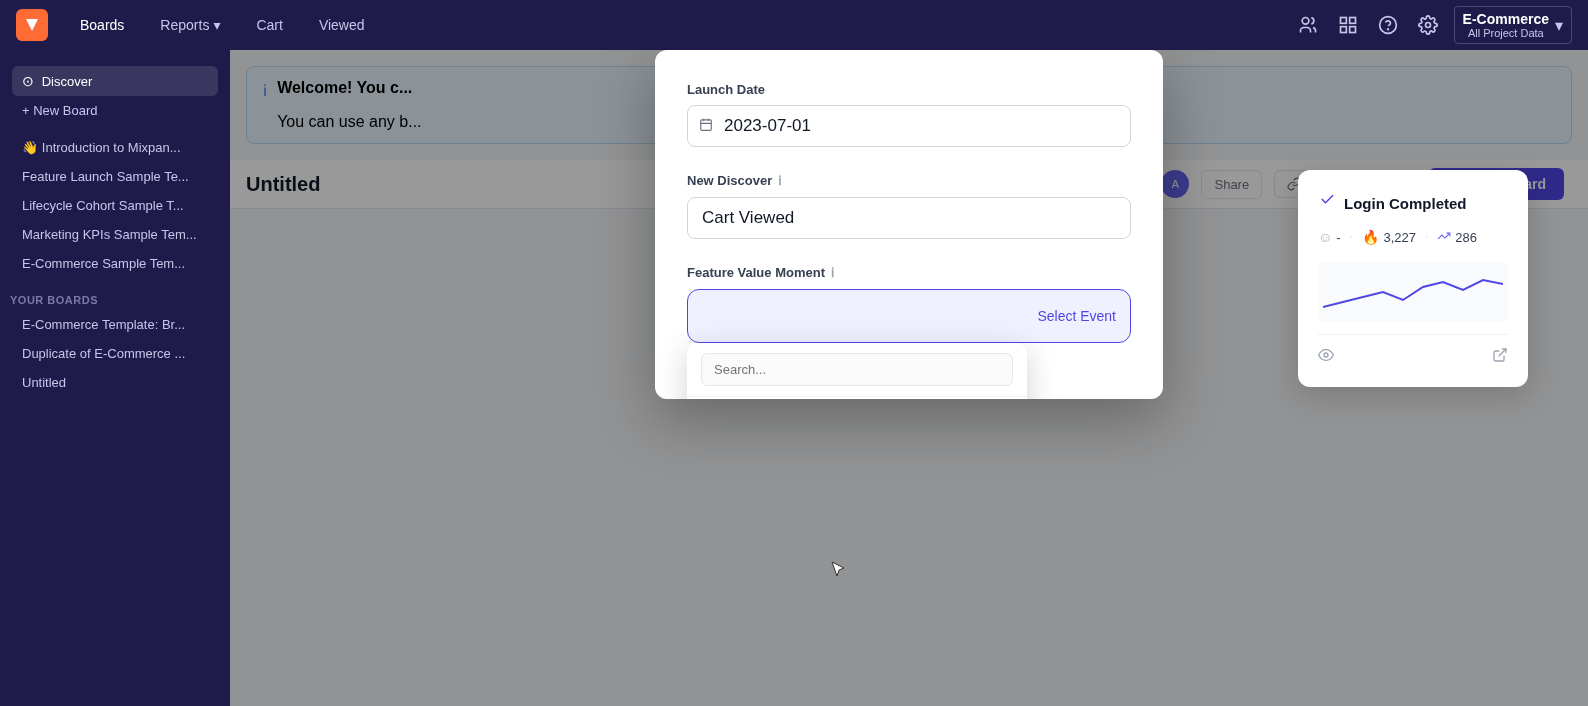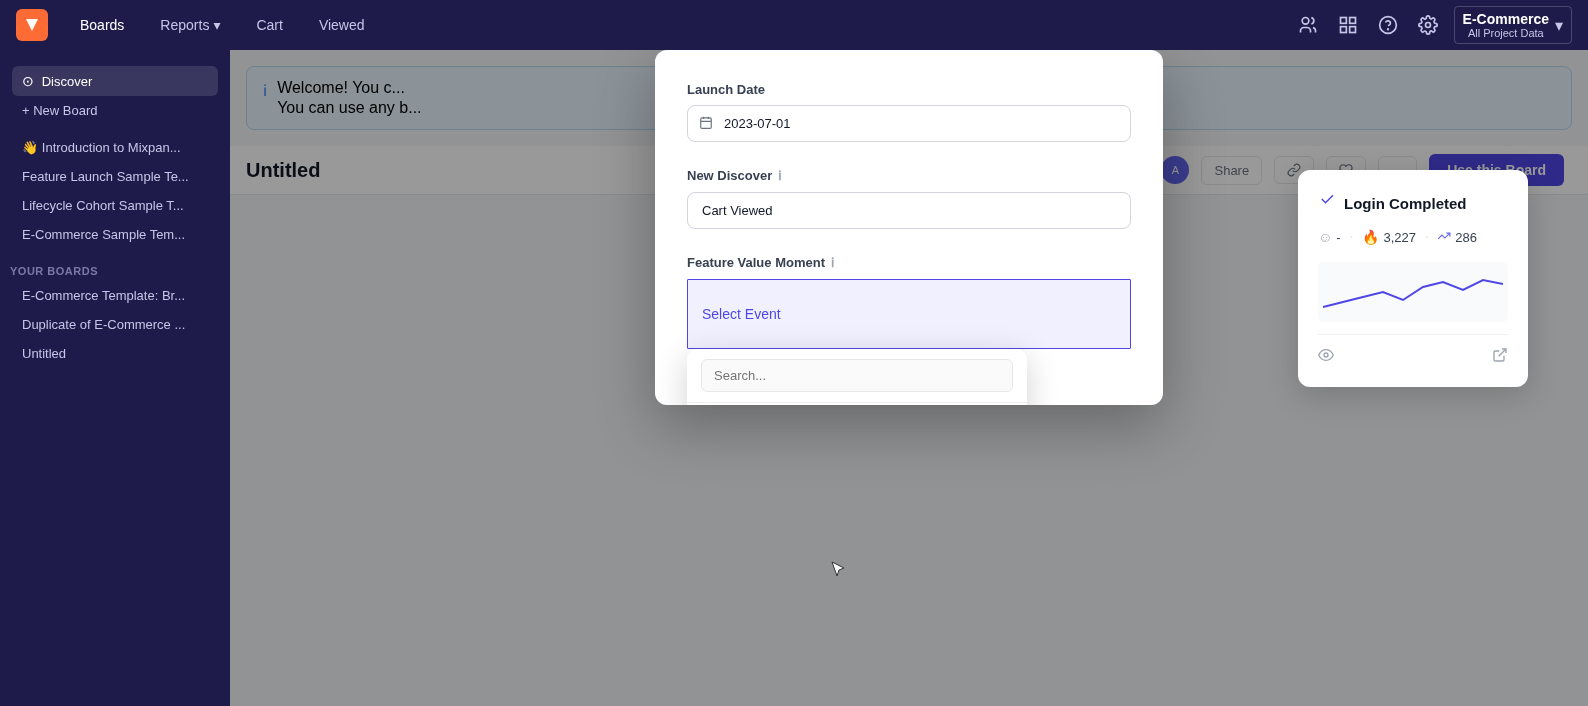--- a/index.html
+++ b/index.html
@@ -43,44 +43,44 @@
     .sidebar-item { display: flex; align-items: center; gap: 8px; padding: 7px 10px; border-radius: 6px; cursor: pointer; color: #c7c5e8; font-size: 13px; }
     .sidebar-item.active { background: rgba(255,255,255,0.12); color: white; }
     .sidebar-section-label { font-size: 11px; color: #7b78a8; padding: 8px 10px 4px; font-weight: 600; text-transform: uppercase; letter-spacing: 0.5px; }
     .sidebar-item-icon { font-size: 14px; }
 
     
     .content { flex: 1; background: #f4f5f7; overflow: hidden; position: relative; }
 
     
     .welcome-banner { background: #e8f4fd; border: 1px solid #b8d9f0; border-radius: 8px; margin: 16px; padding: 12px 16px; display: flex; align-items: flex-start; gap: 10px; }
-    .welcome-banner-title { font-weight: 400; margin-bottom: 2px; }
+    .welcome-banner-title { font-weight: 700; margin-bottom: 16px; }
 
     
     .board-header { display: flex; align-items: center; padding: 8px 16px; background: white; border-bottom: 1px solid #e5e7eb; }
     .board-title { font-size: 20px; font-weight: 700; color: #111827; flex: 1; }
     .board-actions { display: flex; align-items: center; gap: 12px; }
     .board-action-btn { display: flex; align-items: center; gap: 6px; padding: 6px 12px; border-radius: 6px; cursor: pointer; font-size: 13px; color: #6b7280; background: none; border: 1px solid #e5e7eb; }
     .use-board-btn { background: #4f46e5; color: white; border: none; padding: 8px 18px; border-radius: 6px; font-size: 14px; font-weight: 600; cursor: pointer; margin-right: 8px; }
 
     
     .overlay { position: absolute; top: 0; left: 0; right: 0; bottom: 0; background: rgba(0,0,0,0.4); z-index: 100; }
 
     
     .modal { position: absolute; top: 0; left: 50%; transform: translateX(-50%); background: white; border-radius: 12px; width: 508px; z-index: 200; padding: 32px; max-height: 706px; overflow-y: auto; box-shadow: 0 20px 60px rgba(0,0,0,0.3); }
     .modal-section { margin-bottom: 24px; }
     .modal-label { font-size: 13px; font-weight: 600; color: #374151; margin-bottom: 8px; display: flex; align-items: center; gap: 6px; }
     .modal-info-icon { color: #9ca3af; font-size: 13px; cursor: pointer; }
-    .modal-input { width: 100%; padding: 10px 14px; border: 1px solid #d1d5db; border-radius: 8px; font-size: 13px; color: #111827; outline: none; }
+    .modal-input { width: 100%; padding: 10px 14px; border: 1px solid #d1d5db; border-radius: 8px; font-size: 17px; color: #111827; outline: none; }
     .date-input-wrapper { position: relative; }
     .date-input-wrapper .cal-icon { position: absolute; left: 12px; top: 50%; transform: translateY(-50%); color: #6b7280; font-size: 14px; }
     .date-input-padded { padding-left: 36px; }
 
     
-    .select-event-btn { width: 100%; padding: 26px 14px; border: 1.5px solid #4f46e5; border-radius: 1px; font-size: 14px; color: #4f46e5; background: #f0f0ff; cursor: pointer; text-align: left; font-weight: 500; }
+    .select-event-btn { width: 100%; padding: 18px 14px; border: 1.5px solid #4f46e5; border-radius: 12px; font-size: 14px; color: #4f46e5; background: #f0f0ff; cursor: pointer; text-align: right; font-weight: 500; }
 
     
     .dropdown { position: absolute; top: 100%; left: 0; width: 340px; background: white; border-radius: 10px; box-shadow: 0 8px 32px rgba(0,0,0,0.18); z-index: 300; overflow: hidden; }
     .dropdown-search { padding: 10px 14px; border-bottom: 1px solid #f0f0f0; }
     .dropdown-search input { width: 100%; padding: 8px 12px; border: 1px solid #e5e7eb; border-radius: 6px; font-size: 13px; color: #374151; outline: none; background: #fafafa; }
     .dropdown-filter-row { display: flex; align-items: center; justify-content: space-between; padding: 8px 14px; border-bottom: 1px solid #f0f0f0; }
 
     
     .right-panel { position: absolute; right: 60px; top: 120px; width: 230px; background: white; border-radius: 12px; z-index: 200; box-shadow: 0 8px 32px rgba(0,0,0,0.18); padding: 20px; }
     .right-panel-title { font-size: 15px; font-weight: 700; color: #111827; margin-bottom: 16px; display: flex; align-items: flex-end; gap: 8px; }
@@ -172,20 +172,23 @@
       <div class="sidebar-item">
         <span>👋 Introduction to Mixpan...</span>
       </div>
       <div class="sidebar-item">
         <span>Feature Launch Sample Te...</span>
       </div>
       <div class="sidebar-item">
         <span>Lifecycle Cohort Sample T...</span>
       </div>
       <div class="sidebar-item">
+        <span>Marketing KPIs Sample Tem...</span>
+      </div>
+      <div class="sidebar-item">
         <span>E-Commerce Sample Tem...</span>
       </div>
     </div>
     <div class="sidebar-section-label">Your Boards</div>
     <div class="sidebar-section">
       <div class="sidebar-item">
         <span>E-Commerce Template: Br...</span>
       </div>
       <div class="sidebar-item">
         <span>Duplicate of E-Commerce ...</span>

